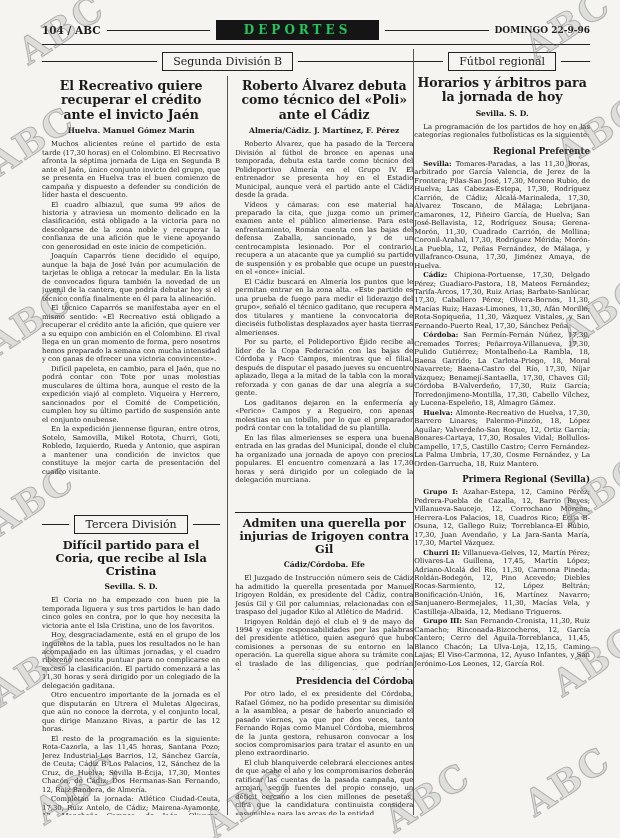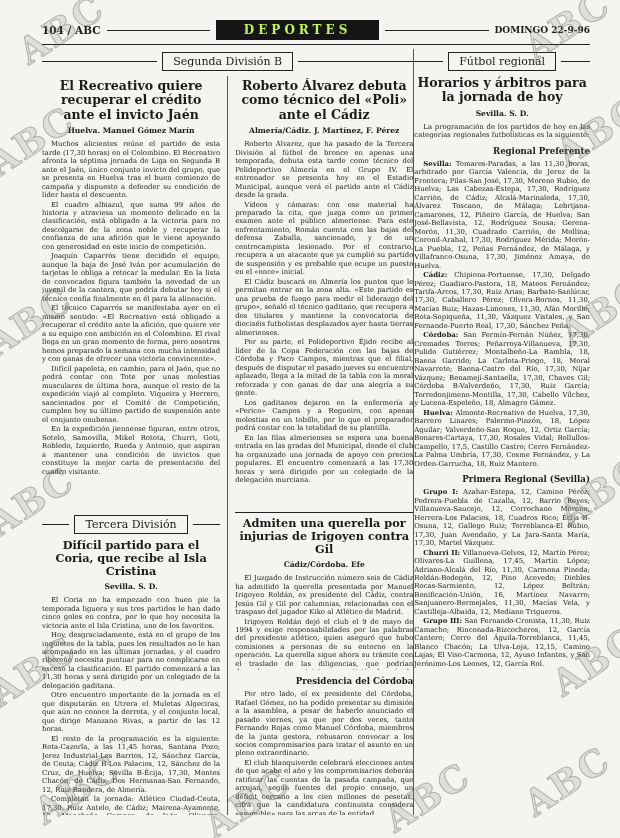--- a/index.html
+++ b/index.html
@@ -6,21 +6,21 @@
   body{
     width:620px;height:838px;overflow:hidden;position:relative;
     background:#f5f4f1;color:#1b1b1b;
     font-family:"DejaVu Serif", serif;
   }
   .page{position:absolute;inset:0;padding:20px 30px 8px 42px}
 
   
   .masthead{display:flex;align-items:center}
   .mh-line{flex:1;height:1px;background:#222;margin:0 6px}
-  .banner{background:#151515;color:#bef264;font-weight:700;font-size:12px;letter-spacing:4px;padding:3px 28px}
+  .banner{background:#151515;color:#22c55e;font-weight:700;font-size:12px;letter-spacing:4px;padding:3px 28px}
   .pageno{font-size:10.5px;font-weight:700;white-space:nowrap}
   .dateline{font-size:9px;font-weight:700;white-space:nowrap}
   .masthead-rule{height:1px;background:#222;margin-top:4px}
 
   
   .content{display:flex;margin-top:4px;height:766px;overflow:hidden}
   .wrap2{width:372px;display:flex;flex-direction:column}
   .cols{display:flex;flex:1;min-height:0}
   .col{overflow:hidden}
   .col1{width:50%;padding-right:7px}

